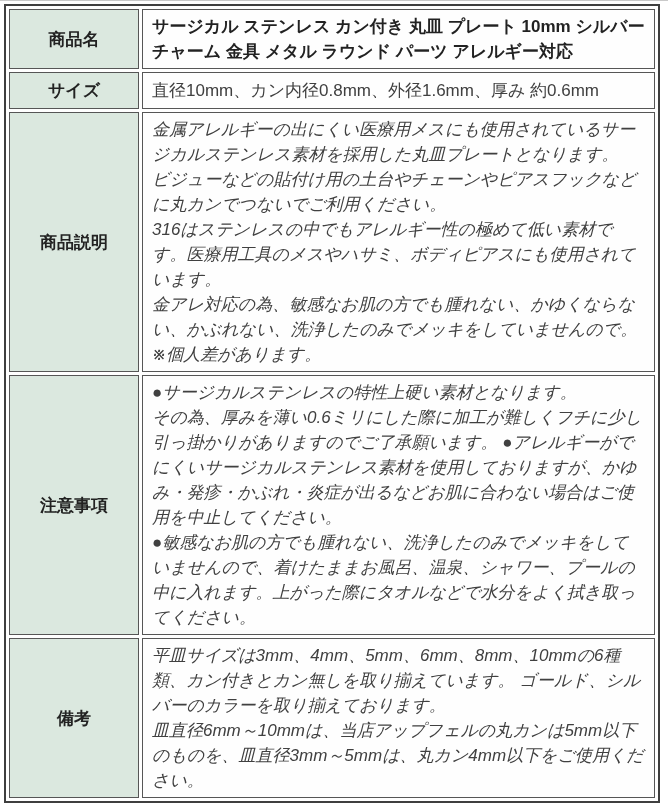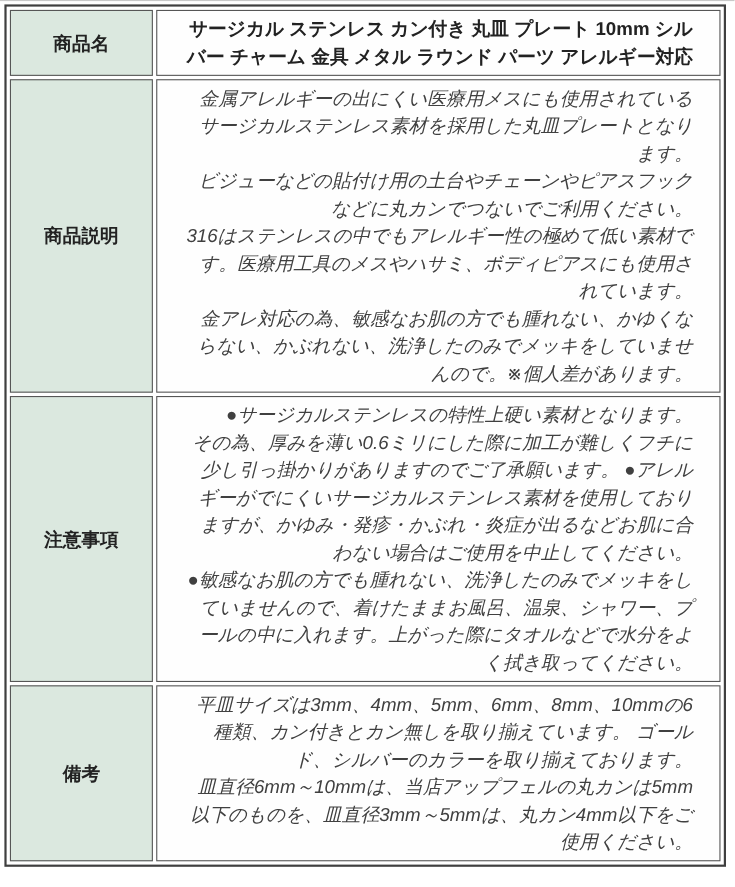--- a/index.html
+++ b/index.html
@@ -43,23 +43,23 @@
     background: #dbe8df;
     color: #222222;
     font-weight: bold;
     text-align: center;
     vertical-align: middle;
     padding: 4px 4px;
   }
   table.spec td {
     background: #fefefe;
     color: #404040;
-    text-align: right;
+    text-align: left;
     vertical-align: middle;
-    padding: 4px 24px;
+    padding: 4px 9px;
     word-break: break-all;
   }
   tr.row-single th,
   tr.row-single td {
     height: 37px;
   }
   tr.row-title td {
     font-weight: bold;
     color: #222222;
   }
@@ -73,20 +73,24 @@
 <body>
 
 <div class="page">
   <div class="top-hairline"></div>
   <div class="table-wrap">
     <table class="spec">
       <tbody>
         <tr class="row-title">
           <th>商品名</th>
           <td>サージカル ステンレス カン付き 丸皿 プレート 10mm シルバー チャーム 金具 メタル ラウンド パーツ アレルギー対応</td>
+        </tr>
+        <tr class="row-single">
+          <th>サイズ</th>
+          <td>直径10mm、カン内径0.8mm、外径1.6mm、厚み 約0.6mm</td>
         </tr>
         <tr>
           <th>商品説明</th>
           <td>
             <div class="para">金属アレルギーの出にくい医療用メスにも使用されているサージカルステンレス素材を採用した丸皿プレートとなります。</div>
             <div class="para">ビジューなどの貼付け用の土台やチェーンやピアスフックなどに丸カンでつないでご利用ください。</div>
             <div class="para">316はステンレスの中でもアレルギー性の極めて低い素材です。医療用工具のメスやハサミ、ボディピアスにも使用されています。</div>
             <div class="para">金アレ対応の為、敏感なお肌の方でも腫れない、かゆくならない、かぶれない、洗浄したのみでメッキをしていませんので。※個人差があります。</div>
           </td>
         </tr>

